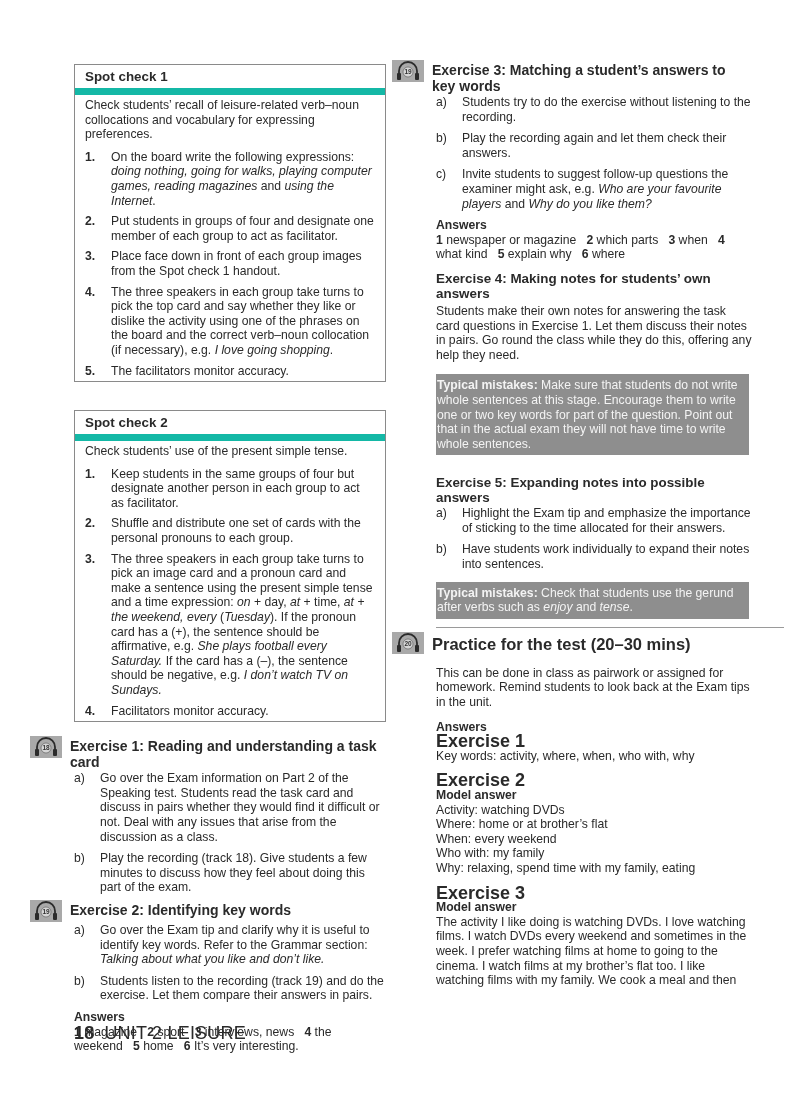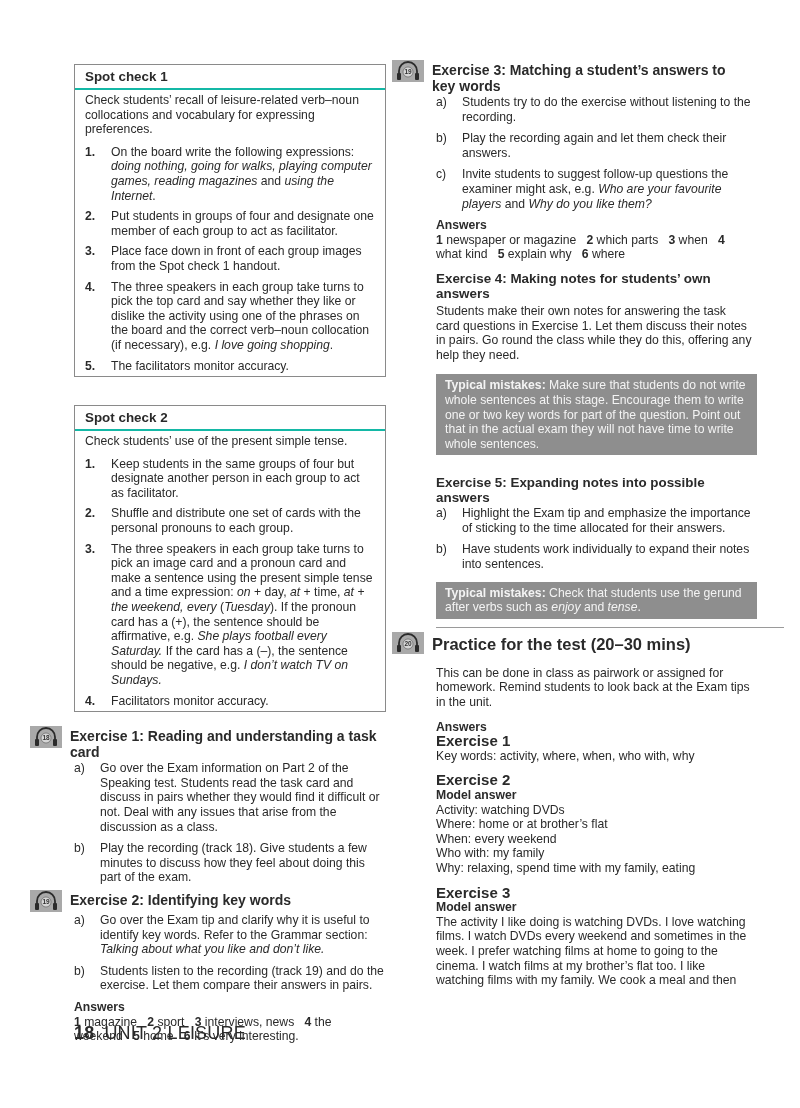--- a/index.html
+++ b/index.html
@@ -7,21 +7,21 @@
     width: 800px; height: 1108px; background: #ffffff; position: relative; overflow: hidden;
     font-family: "Liberation Sans", "DejaVu Sans", sans-serif; color: #2a2a2a;
     font-size: 12.2px; line-height: 14.6px;
   }
   .col { position: absolute; }
   .col-left { left: 74px; width: 312px; top: 64px; }
   .col-right { left: 400px; width: 352px; top: 62px; }
 
   
   .spot-box { border: 1px solid #8a8a8a; margin-bottom: 14px; }
-  .spot-title { font-weight: bold; font-size: 13.4px; padding: 3px 10px 3px 10px; border-bottom: 2px solid #14b8a6; line-height: 17px; }
+  .spot-title { font-weight: bold; font-size: 13.4px; padding: 3px 10px 3px 10px; border-bottom: 7px solid #14b8a6; line-height: 17px; }
   .spot-intro { padding: 3px 10px 2px 10px; }
   .spot-list { padding: 0 10px 3px 10px; }
   .spot-item { display: flex; margin-top: 6px; }
   .spot-item .num { width: 26px; flex: none; font-weight: bold; }
   .spot-item .txt { flex: 1; }
 
   
   .ex { margin-top: 10px; }
   .ex-head { display: flex; align-items: flex-start; margin-left: -44px; }
   .audio-icon { width: 32px; height: 22px; flex: none; margin-right: 8px; margin-top: -2px; background: #a9a9a9; position: relative; display: flex; align-items: center; justify-content: center; }
@@ -29,31 +29,31 @@
   .audio-icon .track { position: absolute; font-size: 6.5px; font-weight: bold; color: #333; top: 8px; left: 0; right: 0; text-align: center; line-height: 7px; }
   .ex-title { font-weight: bold; font-size: 14px; line-height: 16px; }
   .ex-title-nohead { font-weight: bold; font-size: 13.4px; line-height: 15px; }
   .sub-list { margin-top: 1px; }
   .sub-item { display: flex; margin-bottom: 7px; }
   .sub-item .lbl { width: 26px; flex: none; }
   .sub-item .txt { flex: 1; }
   .answers-h { font-weight: bold; margin-top: 0px; }
   .ans b { font-weight: bold; }
 
-  .mistakes { background: #8e8e8e; color: #f4f4f4; padding: 4px 8px 4px 9px; margin: 12px 0 8px 0; width: 304px; }
+  .mistakes { background: #8e8e8e; color: #f4f4f4; padding: 4px 8px 4px 1px; margin: 12px 0 8px 0; width: 304px; }
   .mistakes b { font-weight: bold; }
 
   .rule { border-top: 1px solid #9a9a9a; margin: 6px 0 6px 0; width: 348px; }
   .practice-head { display: flex; align-items: center; margin-left: -44px; margin-top: 2px; }
   .practice-title { font-weight: bold; font-size: 16.5px; line-height: 20px; text-align: right; }
   .right-body { margin-left: 36px; }
   .p { margin: 0; }
   .mt10 { margin-top: 10px; }
   .bold { font-weight: bold; }
-  .h-sm { font-weight: bold; font-size: 15px; }
+  .h-sm { font-weight: bold; font-size: 18px; }
   i { font-style: italic; }
 
   .footer { position: absolute; left: 74px; top: 1026px; font-size: 18px; letter-spacing: 0.2px; }
   .footer .pg { font-weight: bold; margin-right: 10px; }
 </style>
 </head>
 <body>
 
 <div class="col col-left">
 

